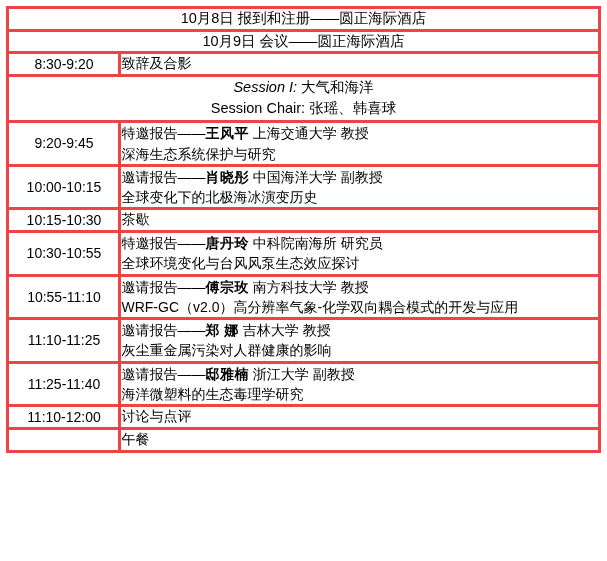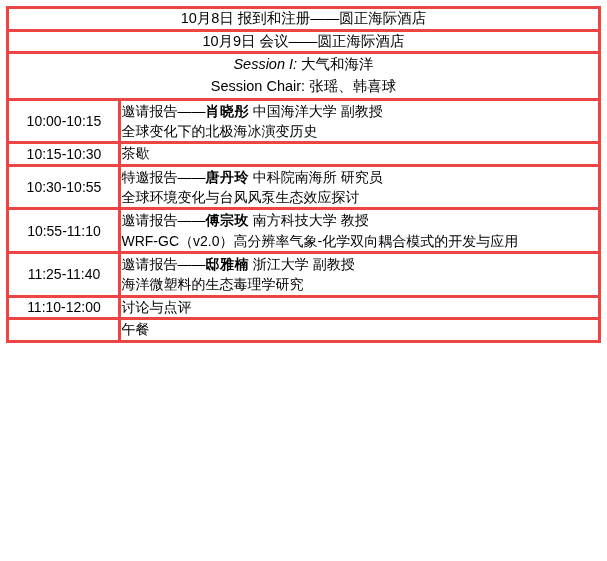--- a/index.html
+++ b/index.html
@@ -80,28 +80,39 @@
     <col class="col-content">
   </colgroup>
   <tbody>
     <tr>
       <td class="hdr" colspan="2">10月8日  报到和注册——圆正海际酒店</td>
     </tr>
     <tr>
       <td class="hdr" colspan="2">10月9日  会议——圆正海际酒店</td>
     </tr>
 
+    <tr>
+      <td class="time">8:30-9:20</td>
+      <td class="single">致辞及合影</td>
+    </tr>
 
     <tr>
       <td class="content center" colspan="2">
         <span class="line session-title"><span>Session I:</span><span class="cn"> 大气和海洋</span></span>
         <span class="line session-chair">Session Chair: 张瑶、韩喜球</span>
       </td>
     </tr>
 
+    <tr>
+      <td class="time">9:20-9:45</td>
+      <td class="content">
+        <span class="line"><span>特邀报告——</span><span class="speaker">王风平</span><span> 上海交通大学 教授</span></span>
+        <span class="line">深海生态系统保护与研究</span>
+      </td>
+    </tr>
 
 
     <tr>
       <td class="time">10:00-10:15</td>
       <td class="content">
         <span class="line"><span>邀请报告——</span><span class="speaker">肖晓彤</span><span> 中国海洋大学 副教授</span></span>
         <span class="line">全球变化下的北极海冰演变历史</span>
       </td>
     </tr>
 
@@ -119,20 +130,27 @@
     </tr>
 
     <tr>
       <td class="time">10:55-11:10</td>
       <td class="content">
         <span class="line"><span>邀请报告——</span><span class="speaker">傅宗玫</span><span> 南方科技大学 教授</span></span>
         <span class="line">WRF-GC（v2.0）高分辨率气象-化学双向耦合模式的开发与应用</span>
       </td>
     </tr>
 
+    <tr>
+      <td class="time">11:10-11:25</td>
+      <td class="content">
+        <span class="line"><span>邀请报告——</span><span class="speaker">郑 娜</span><span>  吉林大学 教授</span></span>
+        <span class="line">灰尘重金属污染对人群健康的影响</span>
+      </td>
+    </tr>
 
     <tr>
       <td class="time">11:25-11:40</td>
       <td class="content">
         <span class="line"><span>邀请报告——</span><span class="speaker">邸雅楠</span><span> 浙江大学 副教授</span></span>
         <span class="line">海洋微塑料的生态毒理学研究</span>
       </td>
     </tr>
 
     <tr>

